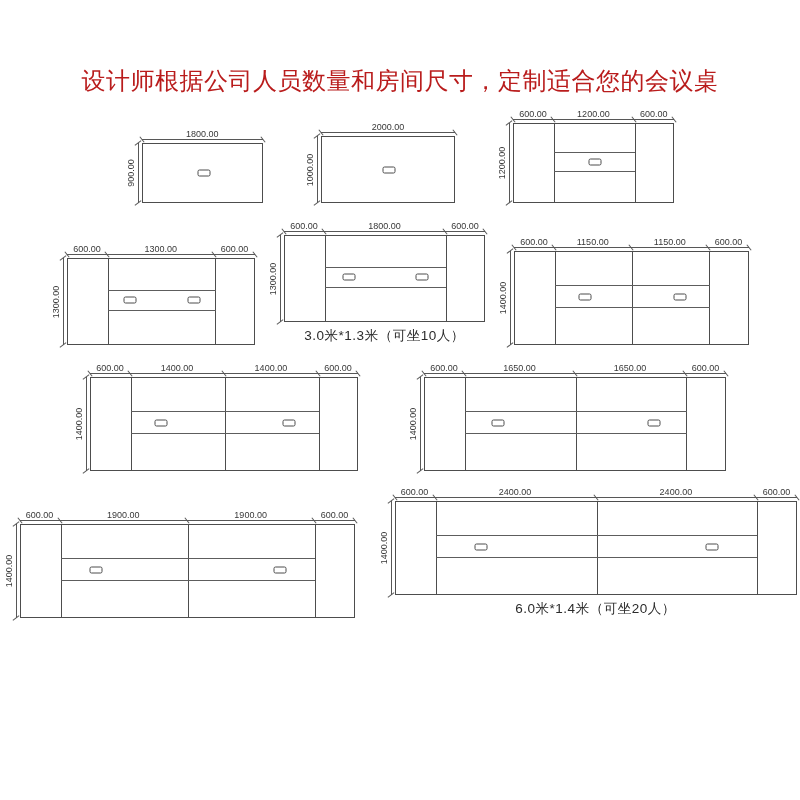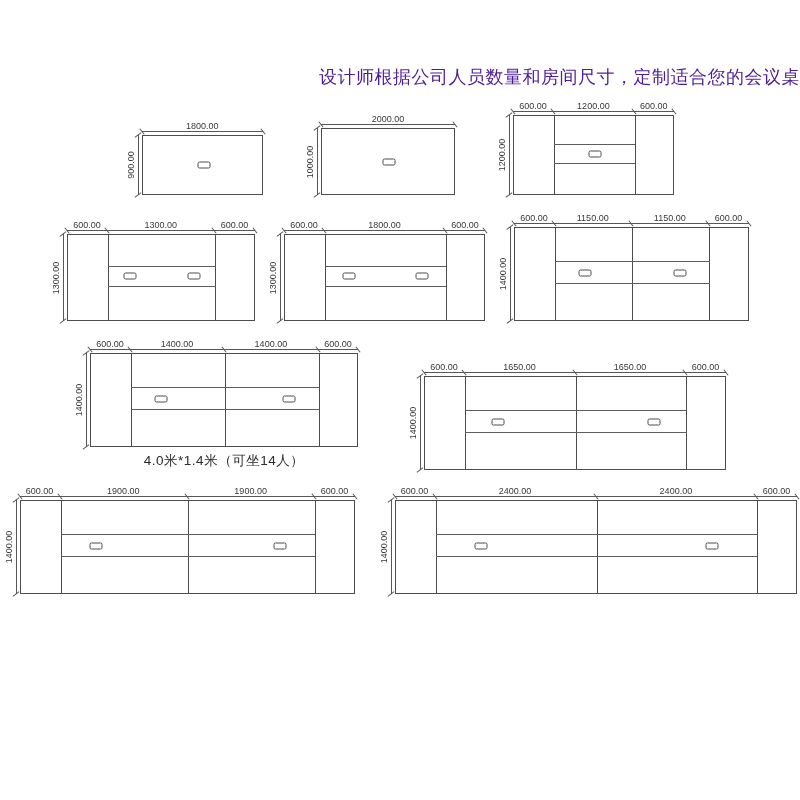--- a/index.html
+++ b/index.html
@@ -1,19 +1,19 @@
 <!DOCTYPE html>
 <html><head>
 <meta charset="utf-8">
 <style>
   html,body{margin:0;padding:0;background:#ffffff;}
   body{width:800px;height:800px;font-family:"Liberation Sans","DejaVu Sans",sans-serif;}
   .page{position:relative;width:800px;height:800px;overflow:hidden;box-sizing:border-box;padding-top:56px;background:#fff;}
   .title{text-align:center;font-size:36px;font-weight:800;color:#121212;letter-spacing:1px;line-height:1.15;}
-  .subtitle{text-align:right;font-size:18px;color:#4c1d95;margin-top:9px;letter-spacing:0.5px;}
+  .subtitle{text-align:center;font-size:24px;color:#b91c1c;margin-top:9px;letter-spacing:0.5px;}
   .rows{width:100%;}
   .row{display:flex;justify-content:center;align-items:flex-end;}
   .row-1{gap:42px;margin-top:10px;}
   .row-2{gap:13px;margin-top:16px;}
   .row-3{gap:50px;margin-top:16px;}
   .row-4{gap:24px;margin-top:14px;}
   .diagram{display:grid;grid-template-rows:16px auto auto;}
   .corner{grid-column:1;grid-row:1;}
   .topdim{grid-column:2;grid-row:1;position:relative;}
   .dline{position:absolute;left:0;right:0;bottom:3px;height:1px;background:#575757;}
@@ -143,20 +143,21 @@
             <span class="vtick" style="top: 87px;"></span>
             <span class="slabel">1300.00</span>
           </div>
           <div class="trect" style="width: 201px; height: 87px;">
             <div class="divider" style="left: 40.2px;"></div>
             <div class="divider" style="left: 160.8px;"></div>
             <div class="band" style="left: 40.2px; width: 120.6px;"></div>
             <div class="grommet" style="left: 64.32px; top: 48.5%;"></div>
             <div class="grommet" style="left: 136.68px; top: 48.5%;"></div>
           </div>
+          <div class="caption">3.0米*1.3米（可坐10人）</div>
         </div>
         <div class="diagram" style="grid-template-columns: 16px 235px;">
           <div class="corner"></div>
           <div class="topdim">
             <div class="dline"></div>
             <span class="dlabel" style="left: 20.1px;">600.00</span>
             <span class="dlabel" style="left: 78.725px;">1150.00</span>
             <span class="dlabel" style="left: 155.775px;">1150.00</span>
             <span class="dlabel" style="left: 214.4px;">600.00</span>
             <span class="tick" style="left: 0px;"></span>
@@ -203,21 +204,20 @@
             <span class="slabel">1400.00</span>
           </div>
           <div class="trect" style="width: 268px; height: 94px;">
             <div class="divider" style="left: 40.2px;"></div>
             <div class="divider" style="left: 134px;"></div>
             <div class="divider" style="left: 227.8px;"></div>
             <div class="band" style="left: 40.2px; width: 187.6px;"></div>
             <div class="grommet" style="left: 70.216px; top: 48.5%;"></div>
             <div class="grommet" style="left: 197.784px; top: 48.5%;"></div>
           </div>
-          <div class="caption">4.0米*1.4米（可坐14人）</div>
         </div>
         <div class="diagram" style="grid-template-columns: 16px 302px;">
           <div class="corner"></div>
           <div class="topdim">
             <div class="dline"></div>
             <span class="dlabel" style="left: 20.1px;">600.00</span>
             <span class="dlabel" style="left: 95.475px;">1650.00</span>
             <span class="dlabel" style="left: 206.025px;">1650.00</span>
             <span class="dlabel" style="left: 281.4px;">600.00</span>
             <span class="tick" style="left: 0px;"></span>
@@ -293,16 +293,17 @@
             <span class="slabel">1400.00</span>
           </div>
           <div class="trect" style="width: 402px; height: 94px;">
             <div class="divider" style="left: 40.2px;"></div>
             <div class="divider" style="left: 201px;"></div>
             <div class="divider" style="left: 361.8px;"></div>
             <div class="band" style="left: 40.2px; width: 321.6px;"></div>
             <div class="grommet" style="left: 85.224px; top: 48.5%;"></div>
             <div class="grommet" style="left: 316.776px; top: 48.5%;"></div>
           </div>
+          <div class="caption">6.0米*1.4米（可坐20人）</div>
         </div>
       </div>
     </div>
 </div>
 
 </body></html>

